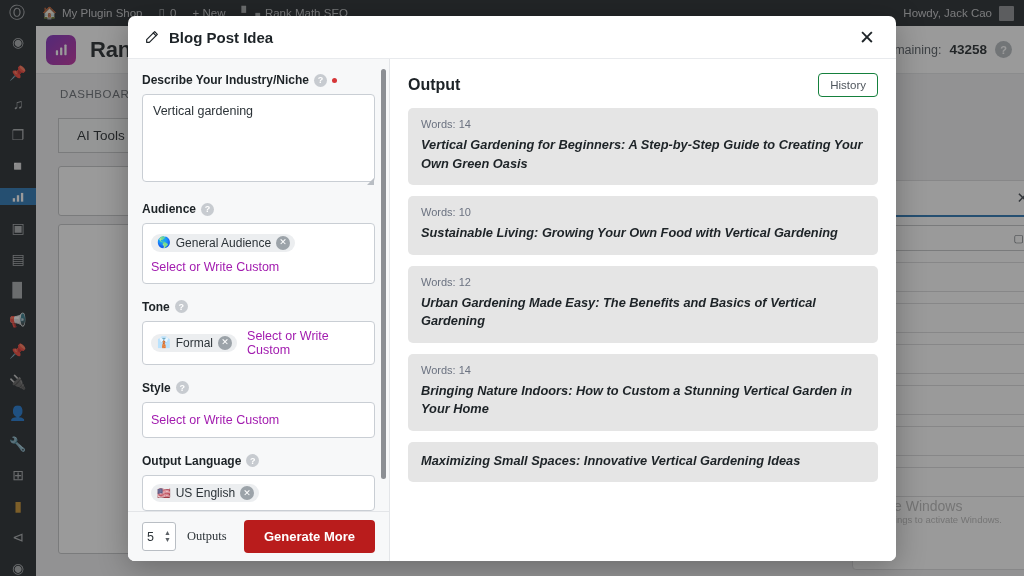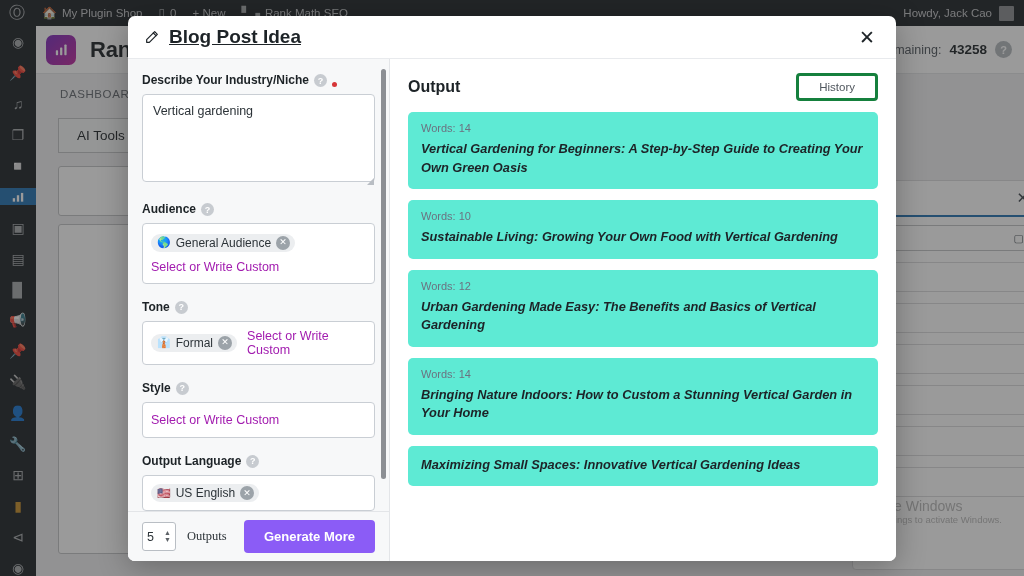--- a/index.html
+++ b/index.html
@@ -82,36 +82,36 @@
   .modal {
     position:absolute; left:128px; top:16px; width:768px; height:545px;
     background:#fff; border-radius:7px; z-index:6; overflow:hidden;
     box-shadow:0 6px 30px rgba(0,0,0,.28);
     display:flex; flex-direction:column;
   }
   .modal-head {
     height:43px; display:flex; align-items:center; gap:9px; padding:0 16px;
     border-bottom:1px solid #e8eaed; flex:0 0 43px;
   }
-  .modal-title { font-size:19px; font-weight:700; color:#1d2327;text-decoration:underline; }
+  .modal-title { font-size:15px; font-weight:700; color:#1d2327; }
   .pencil-icon { width:16px; height:16px; color:#1d2327; display:block; }
   .modal-close {
     margin-left:auto; width:26px; height:26px; display:flex; align-items:center;
     justify-content:center; color:#1d2327; font-size:19px; line-height:1; cursor:pointer;
   }
   .modal-body { flex:1; display:flex; min-height:0; }
 
   
   .form-pane {
     width:262px; flex:0 0 262px; background:#f7f8f9; border-right:1px solid #e3e5e8;
     display:flex; flex-direction:column; position:relative;
   }
   .form-scroll { flex:1; overflow:hidden; padding:14px 14px 10px 14px; position:relative; }
   .fld { margin-bottom:16px; }
-  .fld-label { display:flex; align-items:flex-end; gap:5px; font-size:12px; font-weight:700; color:#1d2327; margin-bottom:7px; }
+  .fld-label { display:flex; align-items:center; gap:5px; font-size:12px; font-weight:700; color:#1d2327; margin-bottom:7px; }
   .q-icon { width:13px; height:13px; border-radius:50%; background:#c7cbd0; color:#fff; font-size:9px;
             display:inline-flex; align-items:center; justify-content:center; font-weight:700; }
   .req-dot { width:5px; height:5px; border-radius:50%; background:#d63638; display:inline-block; }
   .ta {
     width:100%; height:88px; border:1px solid #c9ced4; border-radius:4px; background:#fff;
     padding:8px 10px; font-size:12.5px; color:#2c3338; resize:none;
     font-family:"Liberation Sans", sans-serif; line-height:1.4; outline:none;
   }
   .ta-resize { position:absolute; right:1px; bottom:1px; width:0; height:0;
      border-left:7px solid transparent; border-bottom:7px solid #b9bec4; }
@@ -142,36 +142,36 @@
     display:flex; align-items:center; gap:11px; padding:0 14px;
   }
   .spinner {
     width:34px; height:29px; border:1px solid #b9bec4; border-radius:3px; background:#fff;
     display:flex; align-items:center; justify-content:space-between; padding:0 4px;
     font-size:12.5px; color:#2c3338;
   }
   .spin-arrows { display:flex; flex-direction:column; gap:1px; color:#5c6166; font-size:7px; line-height:6px; }
   .outputs-lbl { font-size:12.5px; color:#2c3338;font-family:Liberation Serif, serif; }
   .btn-generate {
-    margin-left:auto; background:#8b5cf6; color:#fff; border:none; border-radius:4px;
+    margin-left:auto; background:#b91c1c; color:#fff; border:none; border-radius:4px;
     padding:9px 20px; font-size:13px; font-weight:700; cursor:pointer;
     font-family:"Liberation Sans", sans-serif;
   }
 
   
   .out-pane { flex:1; background:#fff; padding:14px 18px 0 18px; position:relative; overflow:hidden; }
   .out-head { display:flex; align-items:center; margin-bottom:11px; }
   .out-title { font-size:16px; font-weight:700; color:#1d2327; }
   .btn-history {
-    margin-left:auto; border:3px solid #15803d; background:#fff; border-radius:4px;
-    padding:5px 20px; font-size:11.5px; color:#50575e; cursor:pointer;
+    margin-left:auto; border:1px solid #15803d; background:#fff; border-radius:4px;
+    padding:5px 11px; font-size:11.5px; color:#50575e; cursor:pointer;
     font-family:"Liberation Sans", sans-serif;
   }
   .out-card {
-    background:#5eead4; border-radius:5px; padding:10px 13px 12px 13px; margin-bottom:11px;
+    background:#e5e5e5; border-radius:5px; padding:10px 13px 12px 13px; margin-bottom:11px;
   }
   .out-words { font-size:11px; color:#6b7280; margin-bottom:6px; }
   .out-text { font-size:12.8px; font-weight:700; color:#1d2327; line-height:1.45;font-style:italic; }
 </style>
 </head>
 <body>
 
 <div id="screen">
 
   <div class="wp-content">

